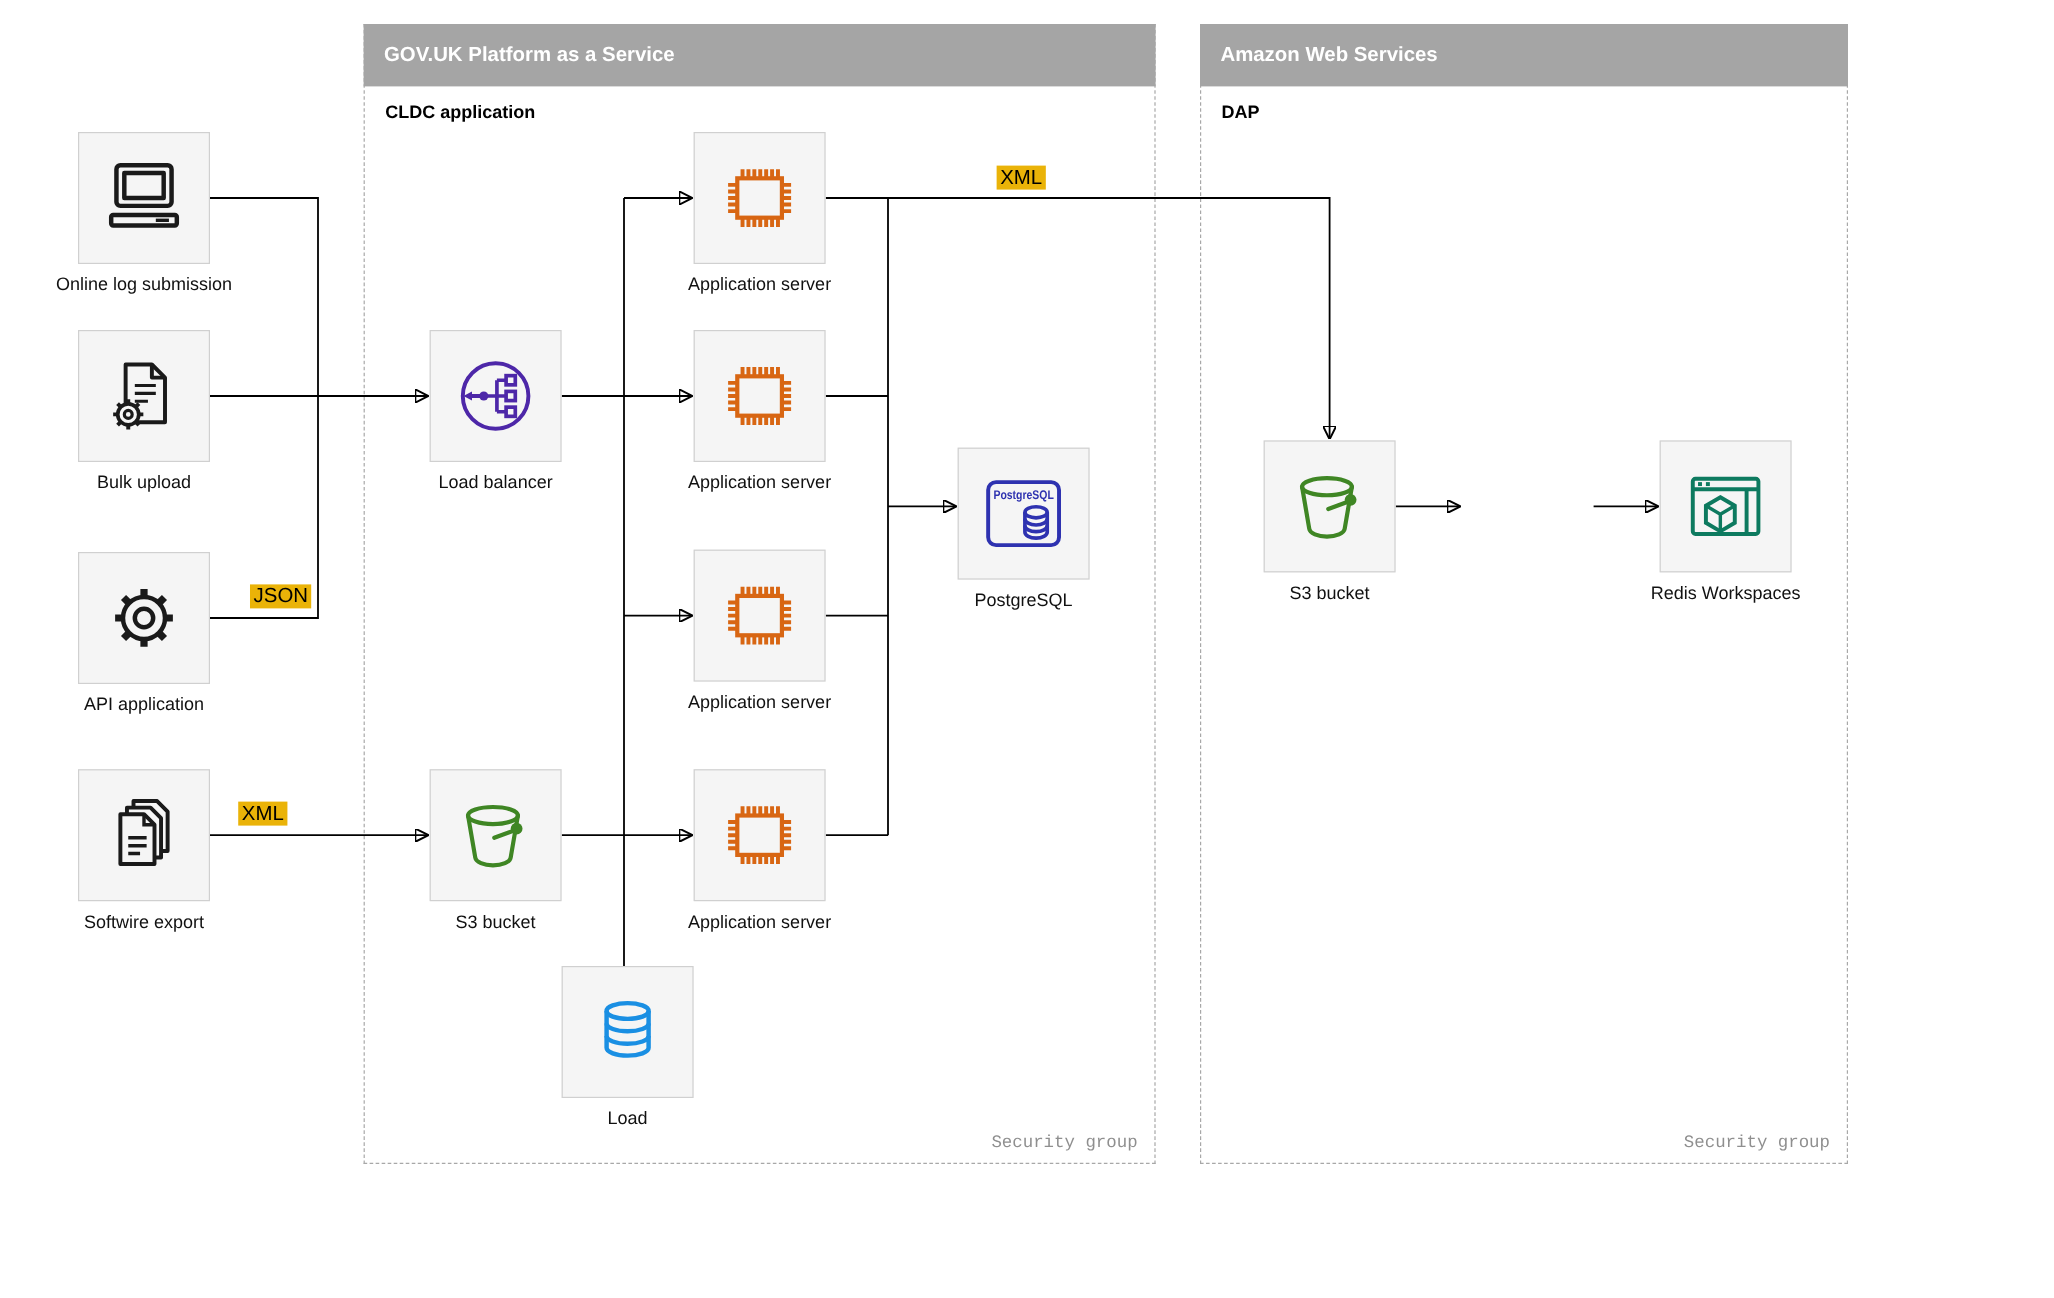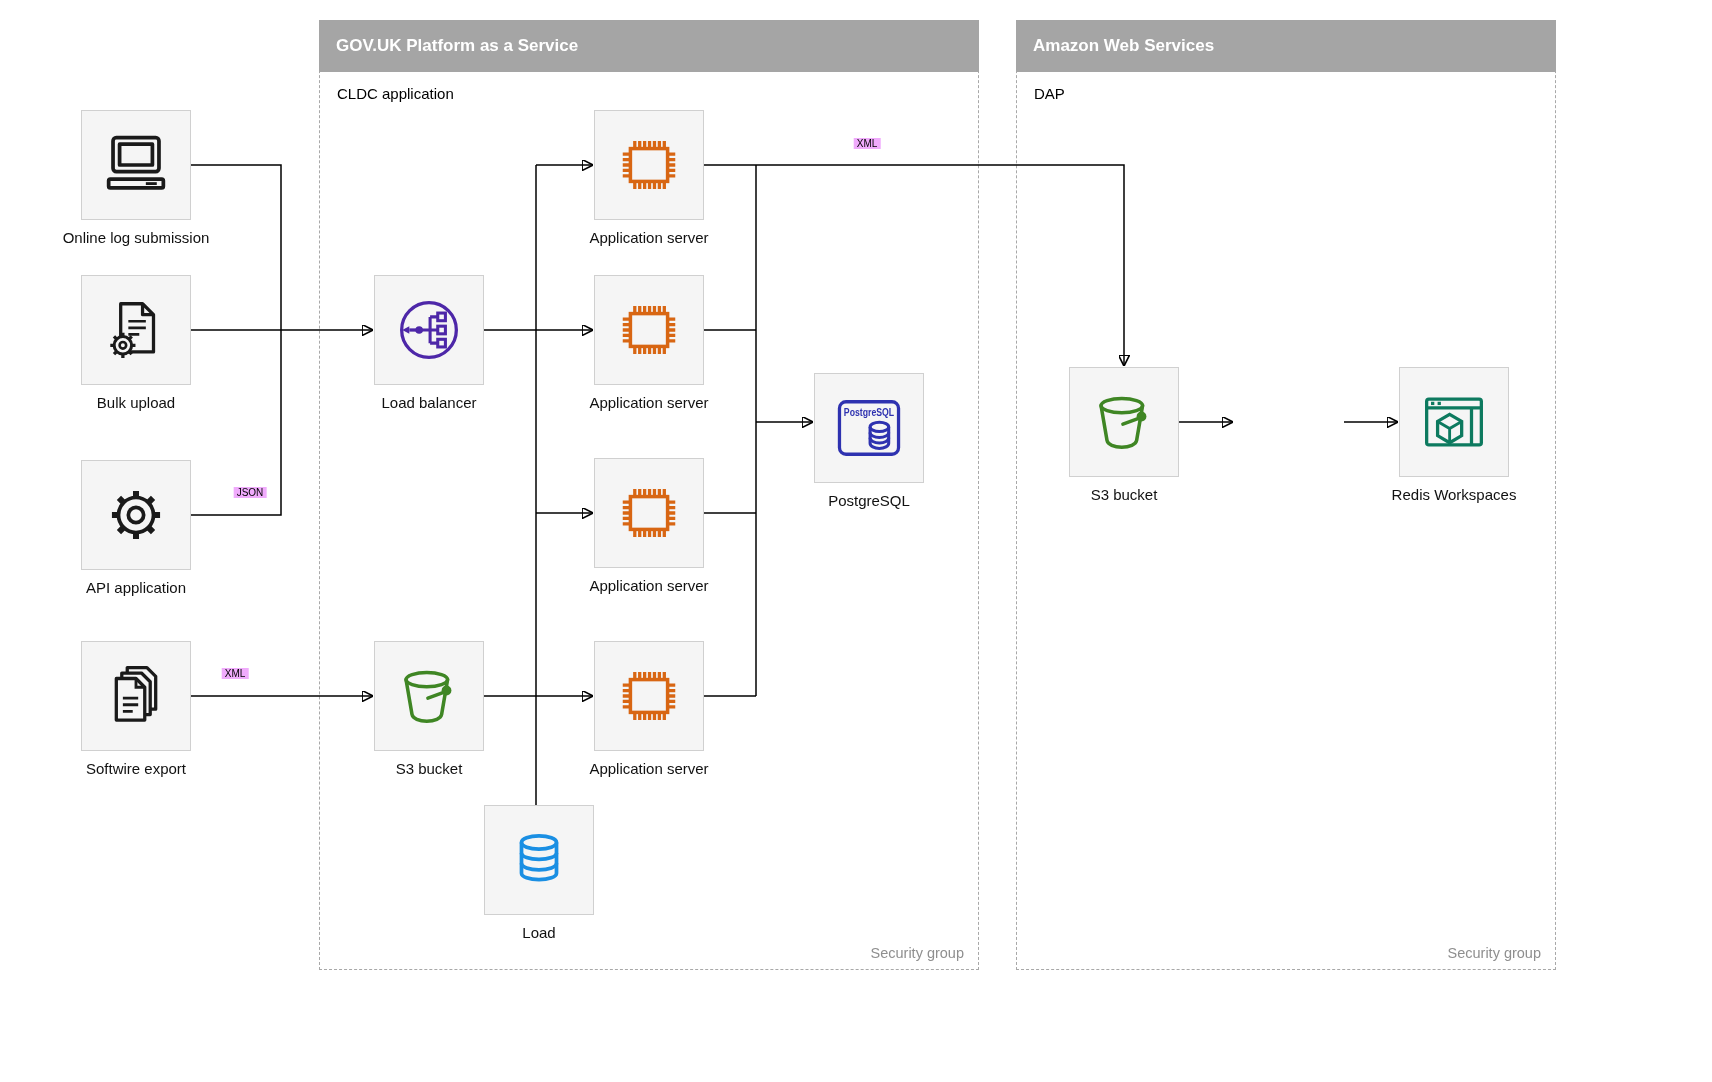--- a/index.html
+++ b/index.html
@@ -1,47 +1,47 @@
 <!DOCTYPE html>
 <html><head>
 <meta charset="utf-8">
 <style>
   * { box-sizing: border-box; }
   html, body { margin: 0; padding: 0; background: #ffffff; }
   body { font-family: "Liberation Sans", "DejaVu Sans", sans-serif; color: #111; }
-  .canvas { position: relative; width: 1649px; height: 1082px; background: #ffffff; overflow: hidden; margin-left: 16px; }
+  .canvas { position: relative; width: 1649px; height: 1082px; background: #ffffff; overflow: hidden; }
 
   
   .container { position: absolute; border: 1px dashed #a8a8a8; }
   .container-header {
     position: absolute; left: -1px; top: -1px; right: -1px; height: 52px;
     background: #a5a5a5; color: #ffffff; font-weight: bold; font-size: 17px;
     line-height: 52px; padding-left: 17px;
   }
-  .container-sublabel { position: absolute; left: 17px; top: 64px; font-weight: normal; font-size: 15px; color: #000; }
-  .container-footer { position: absolute; right: 14px; bottom: 8px; font-size: 14.5px; color: #8f8f8f; }
+  .container-sublabel { position: absolute; left: 17px; top: 64px; font-weight: bold; font-size: 15px; color: #000; }
+  .container-footer { position: absolute; right: 14px; bottom: 8px; font-size: 14.5px; color: #8f8f8f; font-family: Liberation Mono, monospace; }
 
   
   .node { position: absolute; width: 110px; }
   .node-box {
     width: 110px; height: 110px; background: #f5f5f5; border: 1px solid #d0d0d0;
     display: flex; align-items: center; justify-content: center;
   }
   .node-label {
     position: absolute; top: 119px; left: 50%; transform: translateX(-50%);
     white-space: nowrap; font-size: 15px; color: #111;
   }
 
   
   .edges { position: absolute; left: 0; top: 0; pointer-events: none; }
   .edges path { stroke: #000000; stroke-width: 1.5; fill: none; }
 
   .edge-label {
-    position: absolute; transform: translateX(-50%); font-size: 10px; color: #000;
-    background: #f0abfc; padding: 0 3px; white-space: nowrap;
+    position: absolute; transform: translateX(-50%); font-size: 17px; color: #000;
+    background: #eab308; padding: 0 3px; white-space: nowrap;
   }
 
   .icon { display: inline-flex; }
 </style>
 </head>
 <body>
 
 <div class="canvas">
 
   <div class="container" style="left:303px; top:20px; width:660px; height:950px">

